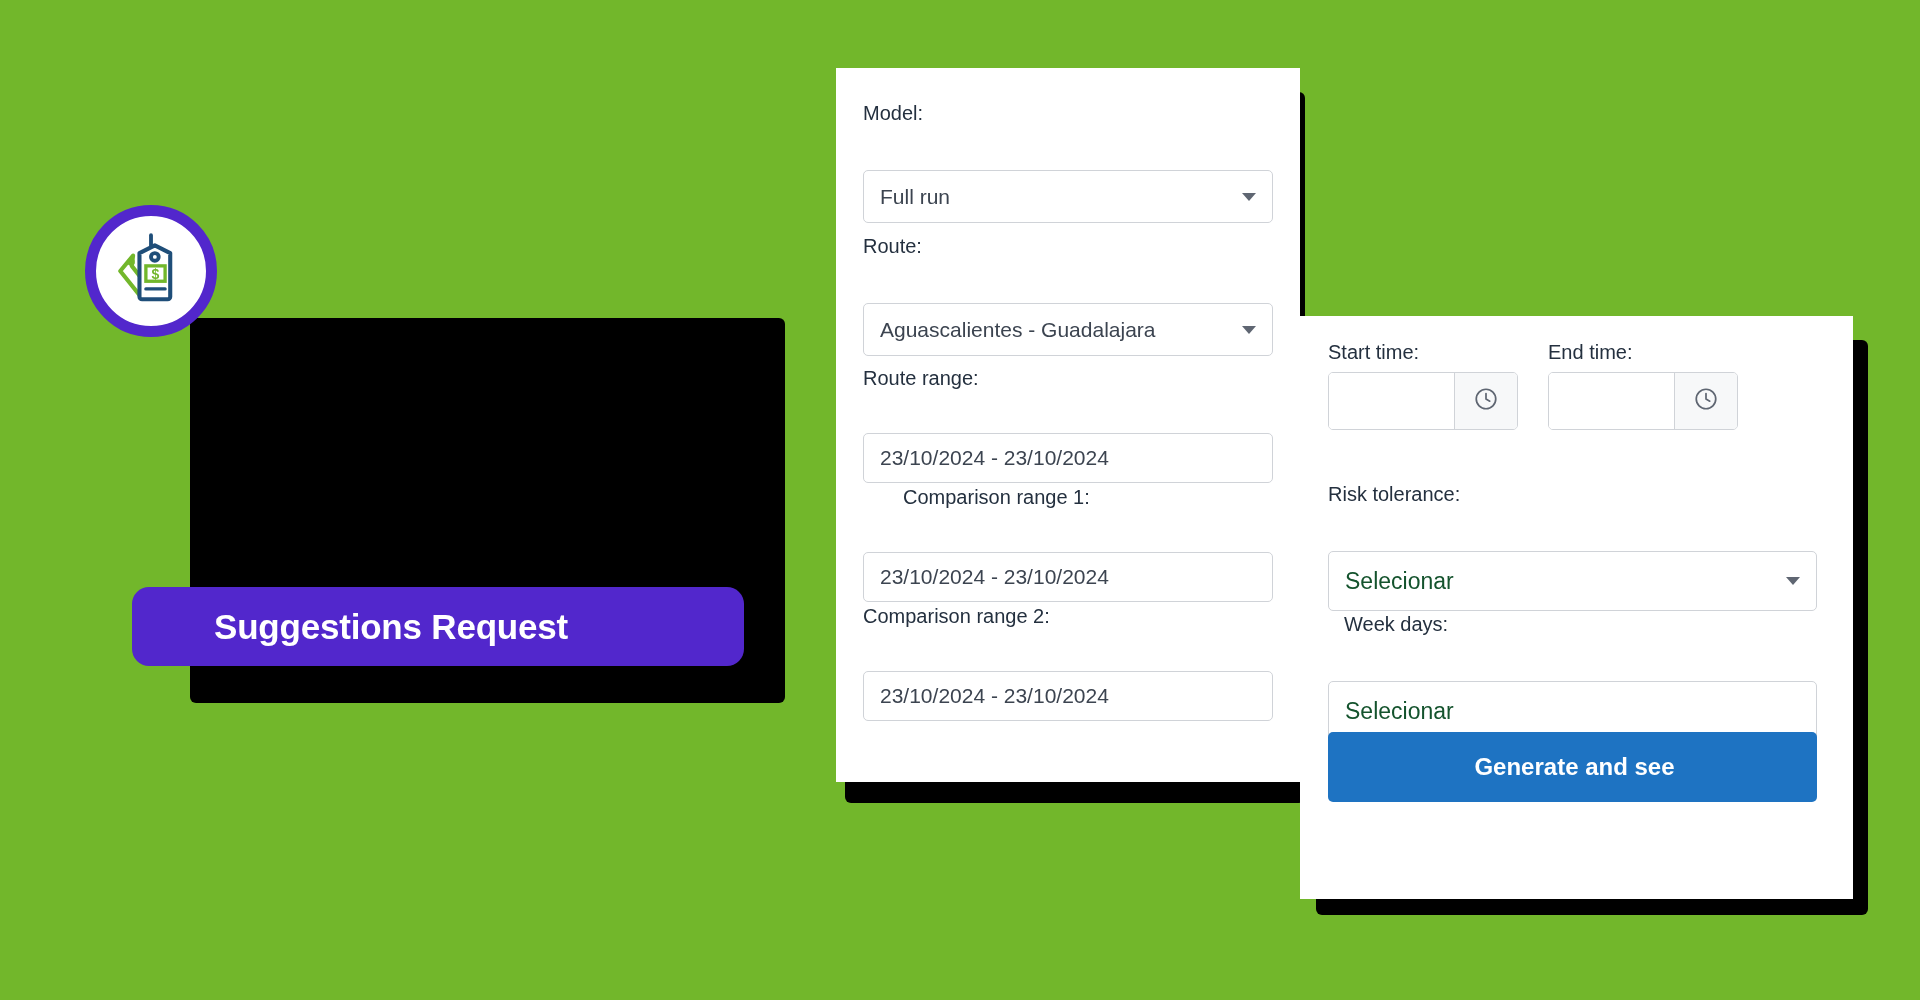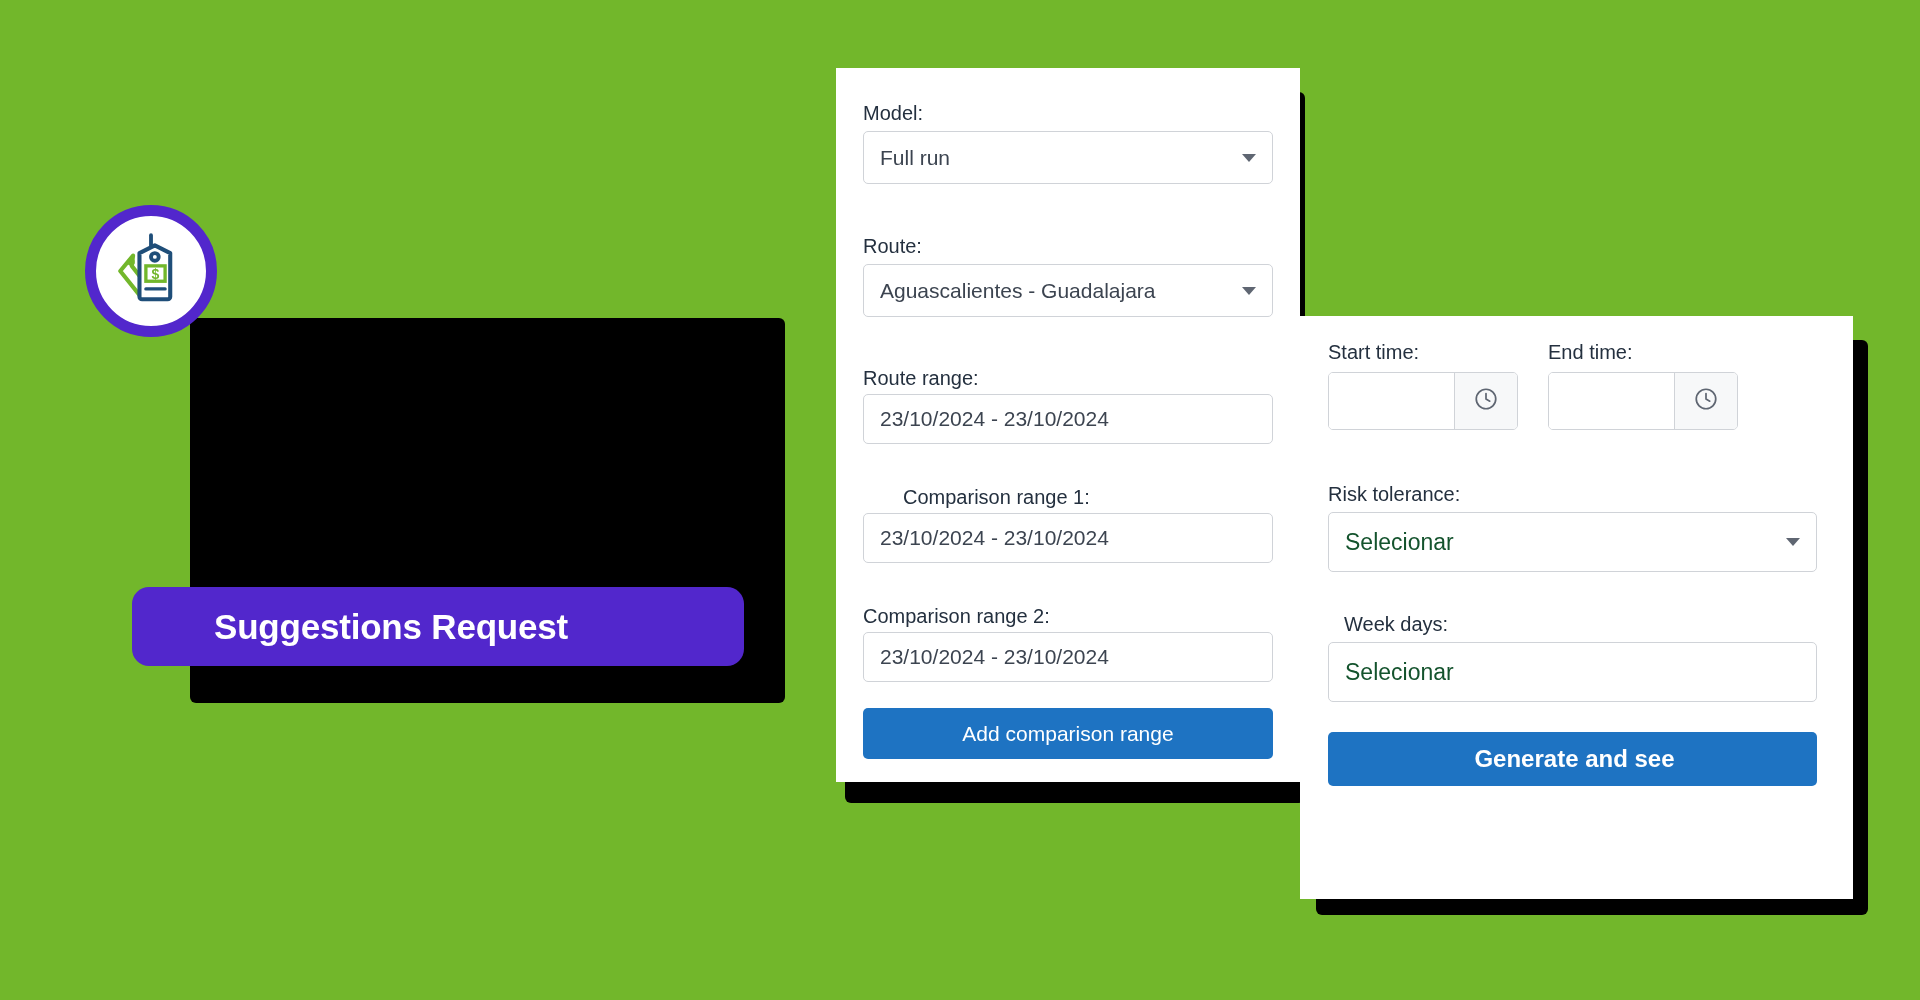--- a/index.html
+++ b/index.html
@@ -124,20 +124,21 @@
     position: absolute;
     box-sizing: border-box;
     border: 1px solid #d0d3d8;
     border-radius: 5px;
     background: #ffffff;
     display: flex;
     align-items: center;
     padding: 0 16px;
     font-size: 21px;
     color: #3c4450;
+    margin-top: 39px;
   }
   .input-box .value { flex: 1 1 auto; white-space: nowrap; }
   .input-box .placeholder { flex: 1 1 auto; color: #14532d; white-space: nowrap; }
   .caret {
     width: 0; height: 0;
     border-left: 7px solid transparent;
     border-right: 7px solid transparent;
     border-top: 8px solid #5f6672;
     flex: 0 0 auto;
     margin-left: 10px;
@@ -207,21 +208,21 @@
   }
 
   #r-label-start { left: 28px; top: 26px; }
   #r-group-start { left: 28px; top: 56px; width: 190px; height: 58px; }
   #r-label-end   { left: 248px; top: 26px; }
   #r-group-end   { left: 248px; top: 56px; width: 190px; height: 58px; }
   #r-label-risk  { left: 28px; top: 168px; }
   #r-input-risk  { left: 28px; top: 196px; width: 489px; height: 60px; font-size: 23px; }
   #r-label-week  { left: 44px; top: 298px; }
   #r-input-week  { left: 28px; top: 326px; width: 489px; height: 60px; font-size: 23px; }
-  #r-btn-gen     { left: 28px; top: 416px; width: 489px; height: 54px; font-size: 24px; font-weight: bold; padding-left: 10px; }
+  #r-btn-gen     { left: 28px; top: 416px; width: 489px; height: 70px; font-size: 24px; font-weight: bold; padding-left: 10px; }
 </style>
 </head>
 <body>
 
 <div id="root">
 
   <div class="shadow" id="left-shadow"></div>
 
   <div id="menu-active">
     <span class="label">Suggestions Request</span>
@@ -269,21 +270,20 @@
     <div class="field-label" id="mid-label-cmp1">Comparison range 1:</div>
     <div class="input-box" id="mid-input-cmp1">
       <span class="value">23/10/2024 - 23/10/2024</span>
     </div>
 
     <div class="field-label" id="mid-label-cmp2">Comparison range 2:</div>
     <div class="input-box" id="mid-input-cmp2">
       <span class="value">23/10/2024 - 23/10/2024</span>
     </div>
 
-    <button class="btn-primary" id="mid-btn-add">Add comparison range</button>
   </div>
 
   <div class="shadow" id="right-shadow"></div>
   <div class="card" id="right-card">
 
     <div class="field-label" id="r-label-start">Start time:</div>
     <div class="time-group" id="r-group-start">
       <div class="t-input"></div>
       <div class="t-btn">
         <span>

